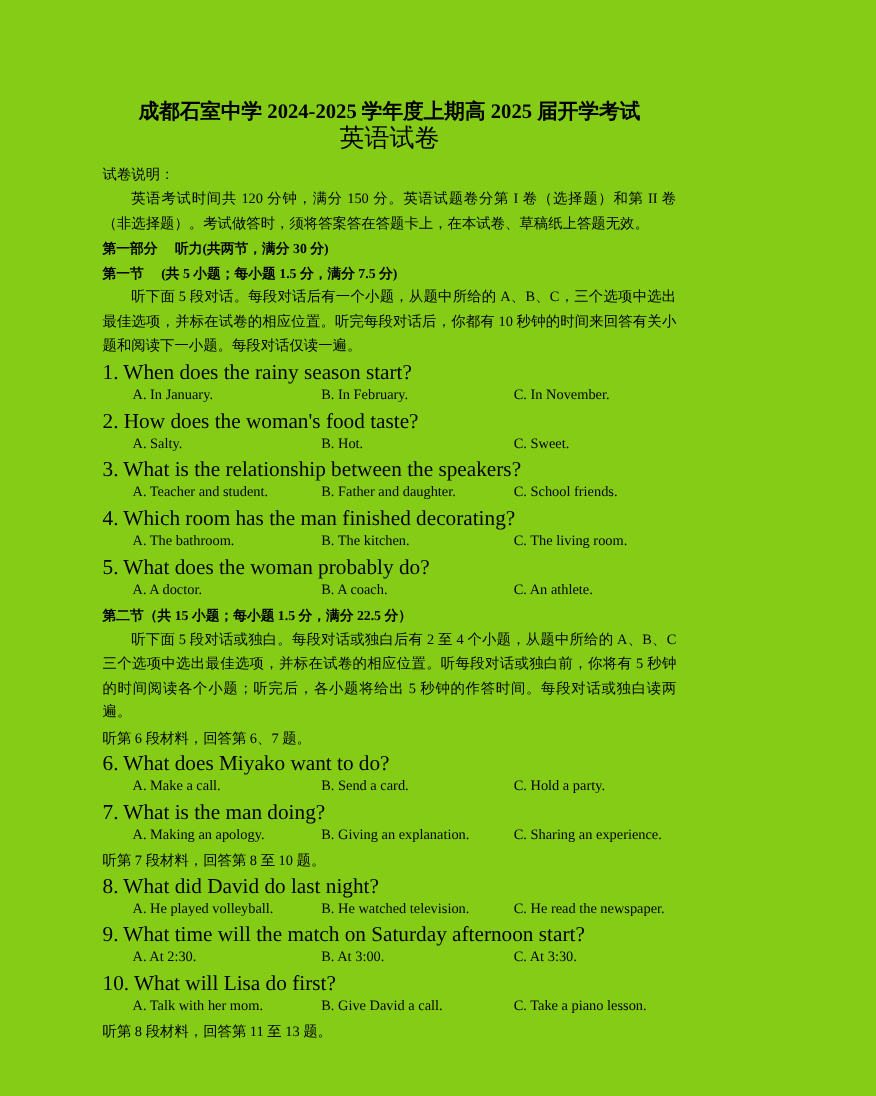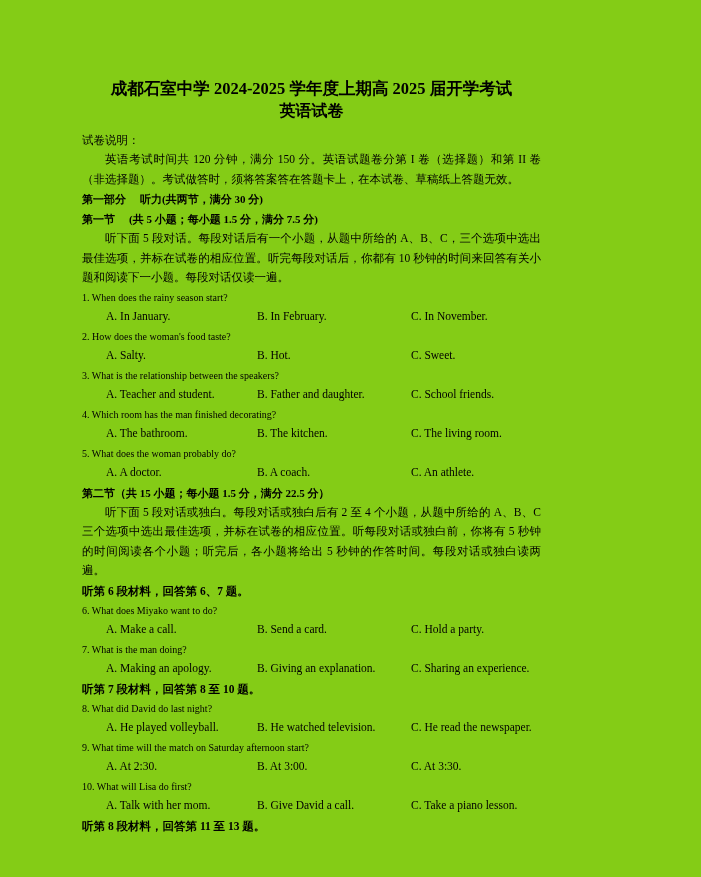--- a/index.html
+++ b/index.html
@@ -36,22 +36,22 @@
     text-align: center;
     font-weight: bold;
     font-size: 16.5px;
     line-height: 22px;
     letter-spacing: 0px;
     margin: 0;
     white-space: nowrap;
   }
   .doc-subtitle {
     text-align: center;
-    font-weight: bold;
-    font-size: 16px;
+    font-weight: normal;
+    font-size: 20px;
     line-height: 22px;
     margin: 0 0 9px 0;
   }
 
   
   .note-label {
     font-size: 11.5px;
     line-height: 19px;
     margin: 0;
   }
@@ -70,29 +70,29 @@
     font-size: 11px;
     line-height: 20px;
     margin: 0;
     white-space: nowrap;
   }
   .sec-head .gap {
     display: inline-block;
     width: 14px;
   }
   .bold-line {
-    font-weight: bold;
+    font-weight: normal;
     font-size: 11.5px;
     line-height: 20px;
     margin: 0;
   }
 
   
   .q-stem {
-    font-size: 10px;
+    font-size: 17px;
     line-height: 19.5px;
     margin: 0;
     white-space: nowrap;
   }
   .q-opts {
     position: relative;
     height: 19.5px;
     font-size: 11.5px;
     line-height: 19.5px;
     margin: 0;

